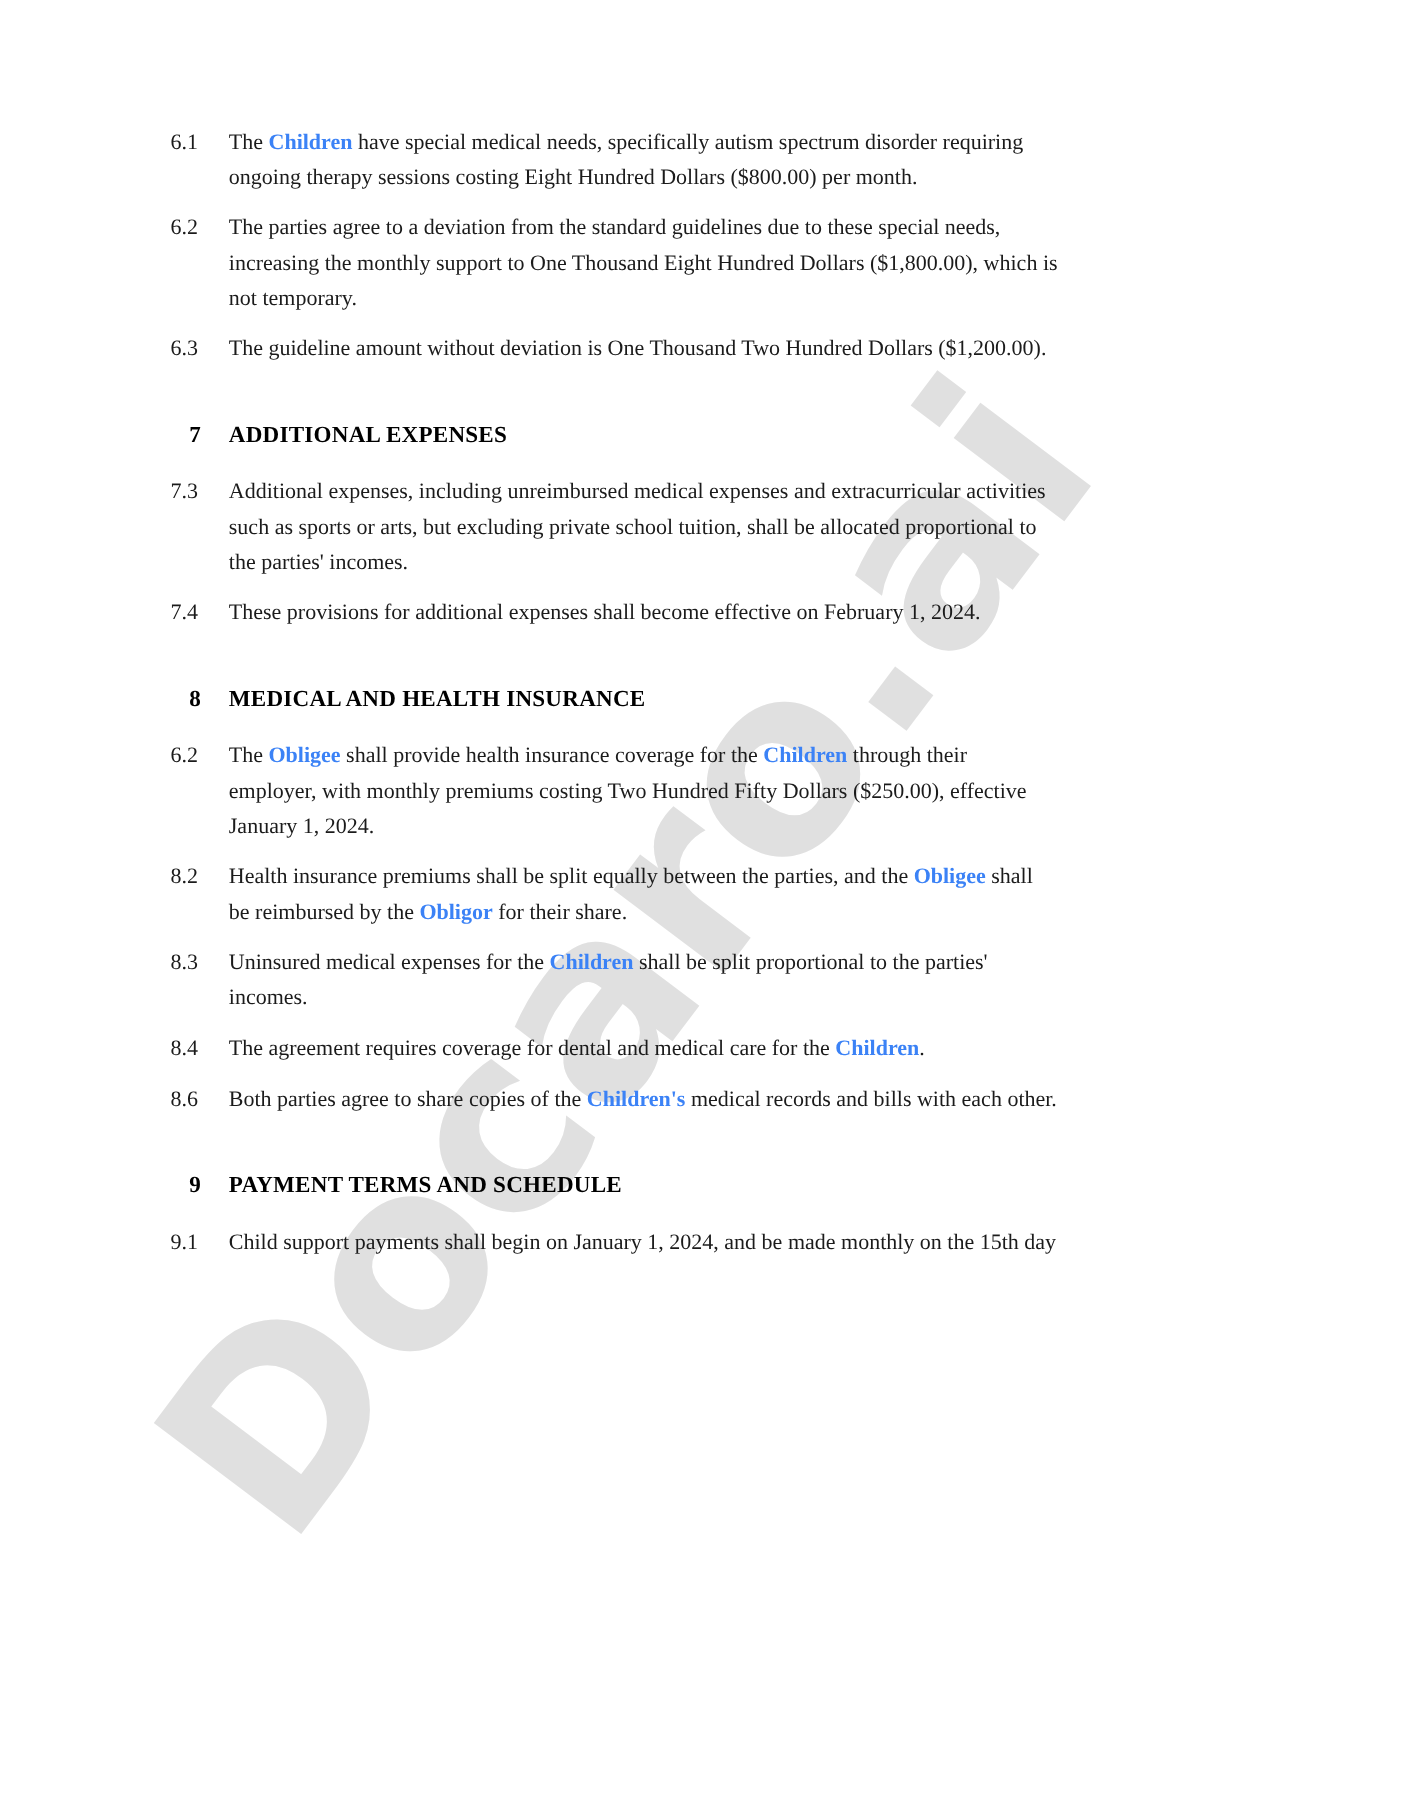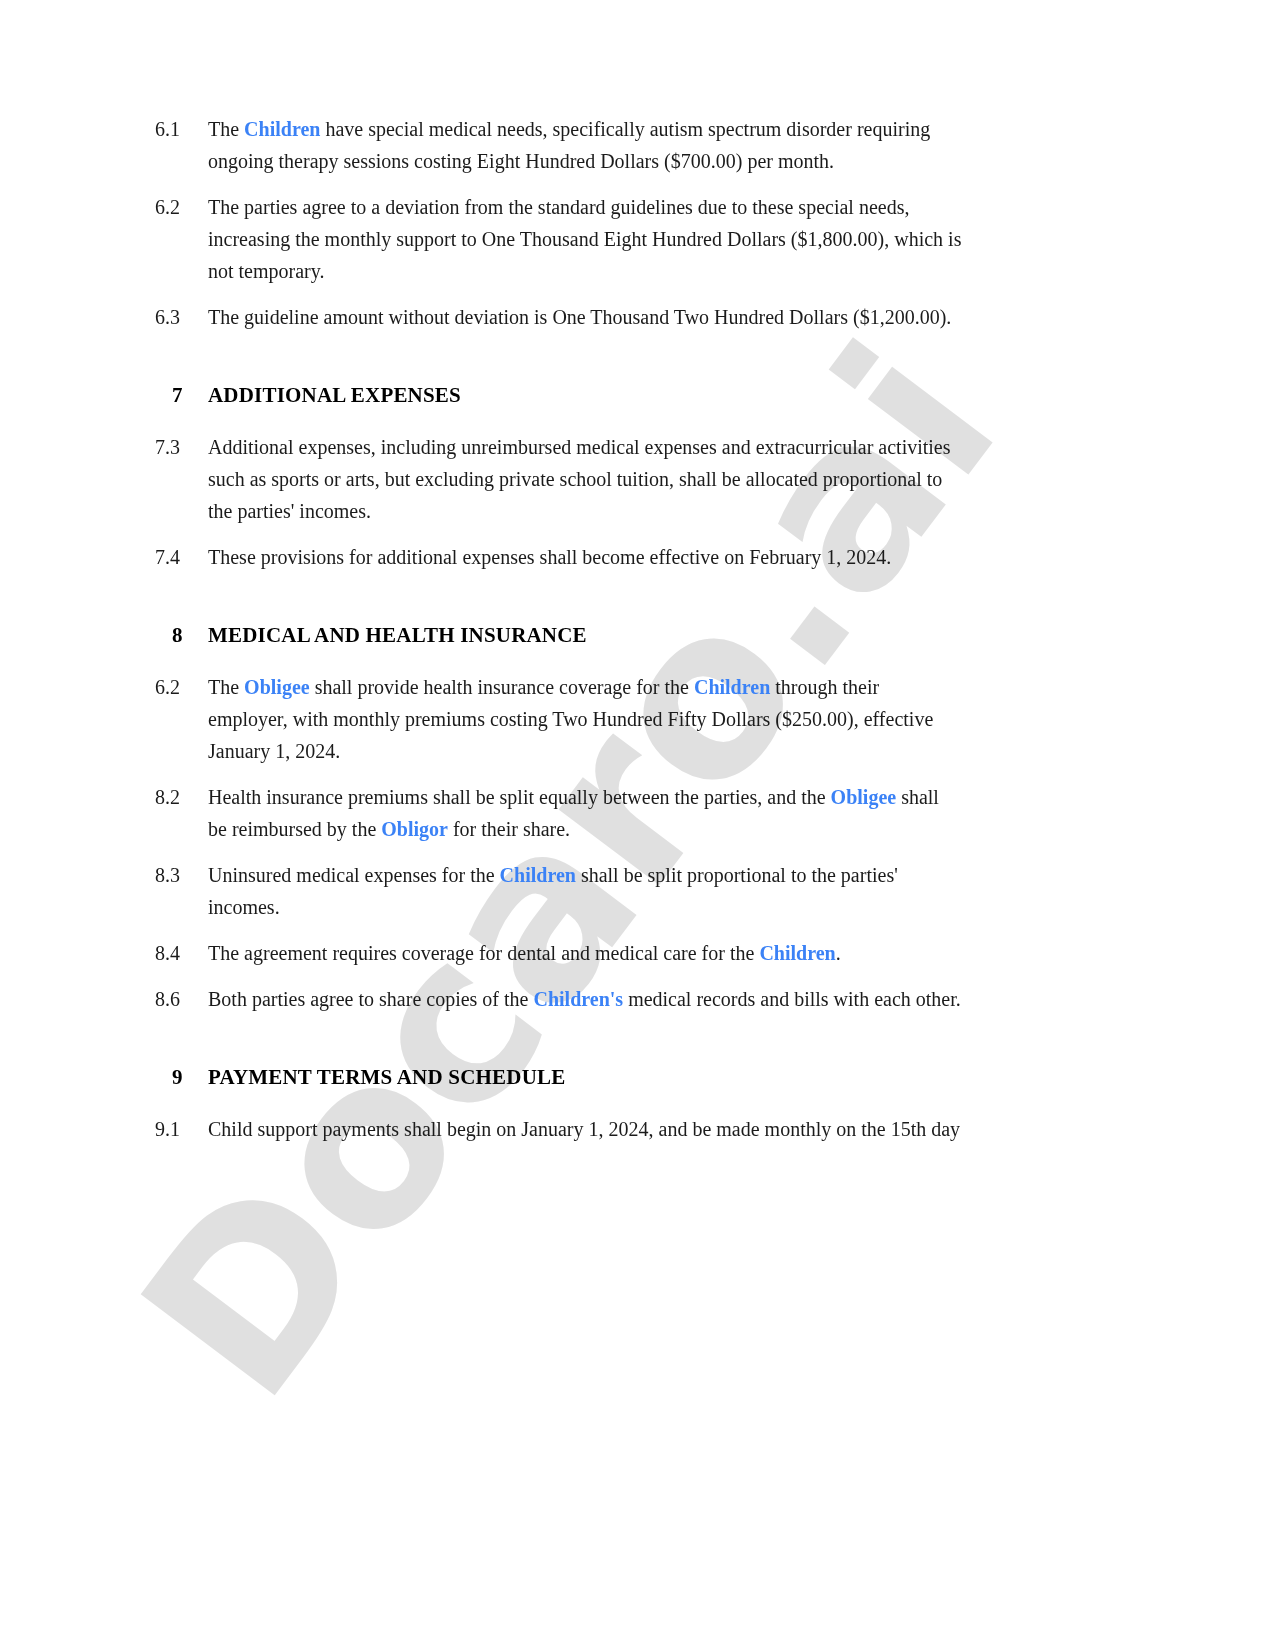--- a/index.html
+++ b/index.html
@@ -48,21 +48,21 @@
 </style>
 </head>
 <body>
 
 <div class="page">
   <div class="watermark">Docaro.ai</div>
   <main class="doc" id="doc-root">
       <div class="row item-row">
         <div class="num">6.1</div>
         <div class="txt"><span>The </span><b>Children</b><span> have special medical needs, specifically autism spectrum disorder requiring
-ongoing therapy sessions costing Eight Hundred Dollars ($700.00) per month.</span></div>
+ongoing therapy sessions costing Eight Hundred Dollars ($800.00) per month.</span></div>
       </div>
       <div class="row item-row">
         <div class="num">6.2</div>
         <div class="txt"><span>The parties agree to a deviation from the standard guidelines due to these special needs,
 increasing the monthly support to One Thousand Eight Hundred Dollars ($1,800.00), which is
 not temporary.</span></div>
       </div>
       <div class="row item-row">
         <div class="num">6.3</div>
         <div class="txt"><span>The guideline amount without deviation is One Thousand Two Hundred Dollars ($1,200.00).</span></div>

